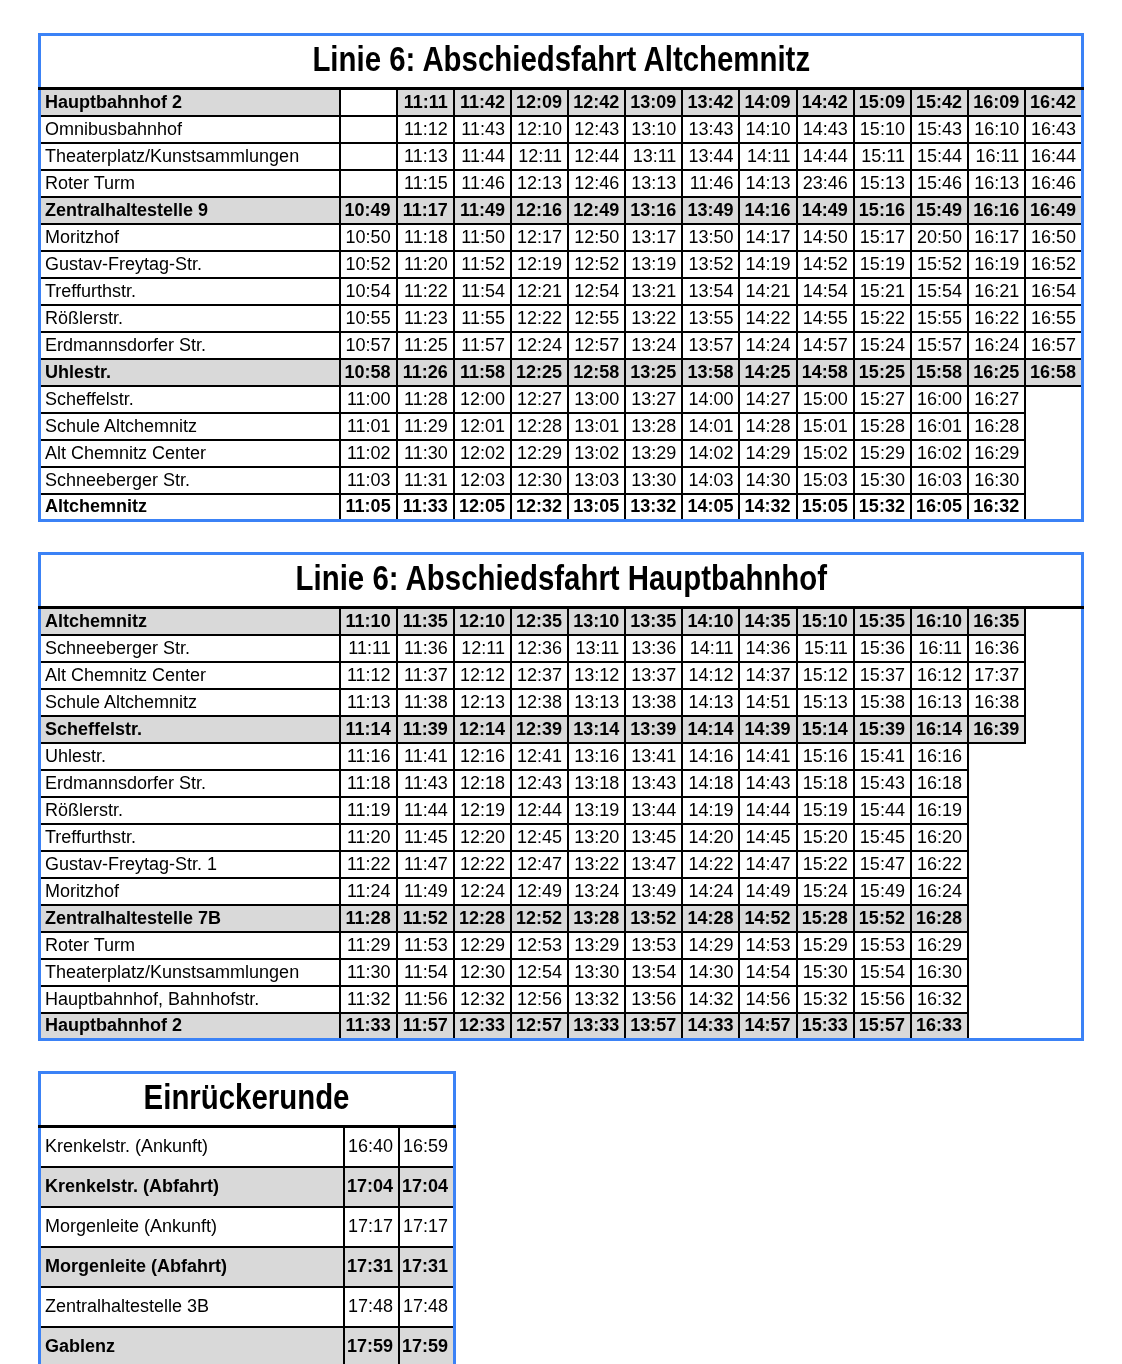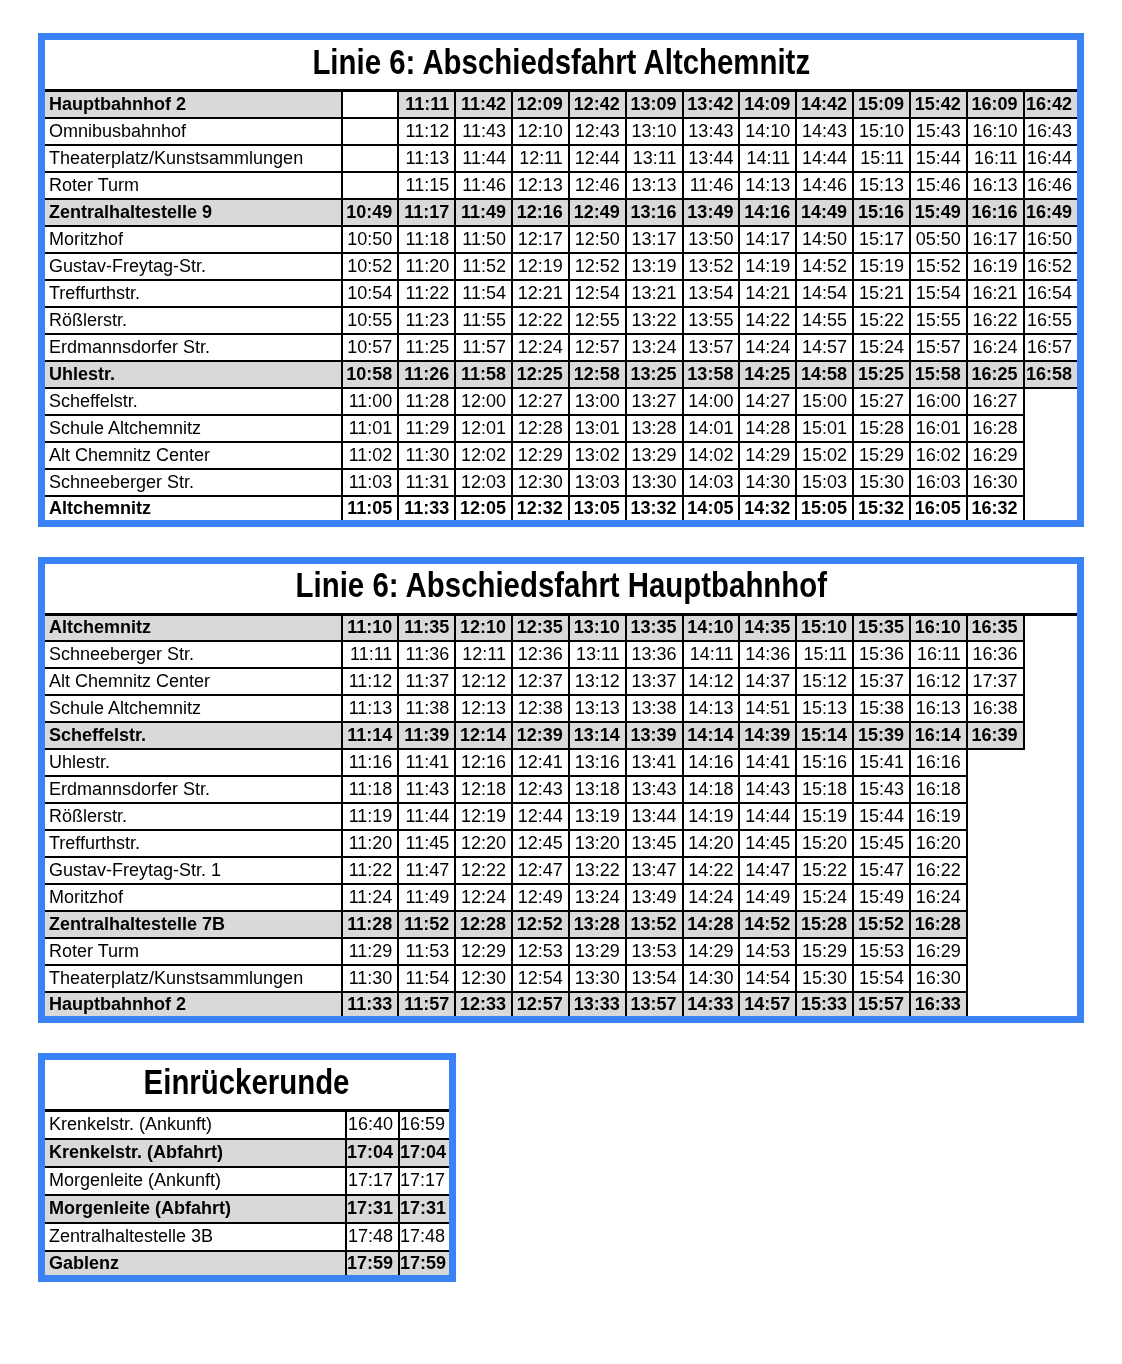--- a/index.html
+++ b/index.html
@@ -9,41 +9,41 @@
     height: 1364px;
     box-sizing: border-box;
     padding: 33px 0 0 38px;
     background: #ffffff;
     font-family: "Liberation Sans", sans-serif;
     color: #000000;
   }
   table.tt {
     border-collapse: collapse;
     table-layout: fixed;
-    border: 7px solid #3b82f6;
+    border: 3px solid #3b82f6;
     margin: 0 12px 30px 0;
   }
   .tt-big { width: 1046px; }
   .tt-small { width: 418px; }
   .tt-big col.station-col { width: 300px; }
   .tt-small col.station-col { width: 304px; }
 
   .tt td {
     box-sizing: border-box;
     border: 2px solid #000000;
     height: 27px;
     font-size: 18px;
     line-height: 23px;
     padding: 0;
     white-space: nowrap;
     overflow: hidden;
     vertical-align: middle;
     background: #ffffff;
   }
-  .tt-small td { height: 28px; }
+  .tt-small td { height: 40px; }
   .tt td.station { text-align: left; padding-left: 4px; }
   .tt td.time { text-align: right; padding-right: 5px; }
   .tt td.blank { border: none; }
   .tt tr.bold td { font-weight: bold; }
   .tt tr.gray td.station, .tt tr.gray td.time { background: #d9d9d9; }
   .tt tr.gray td.time.empty { background: #ffffff; }
 
   .tt td.title-cell {
     border: none;
     border-bottom: 3px solid #000000;
@@ -136,21 +136,21 @@
         <tr class="">
           <td class="station">Roter Turm</td>
           <td class="time empty"></td>
           <td class="time">11:15</td>
           <td class="time">11:46</td>
           <td class="time">12:13</td>
           <td class="time">12:46</td>
           <td class="time">13:13</td>
           <td class="time">11:46</td>
           <td class="time">14:13</td>
-          <td class="time">14:46</td>
+          <td class="time">23:46</td>
           <td class="time">15:13</td>
           <td class="time">15:46</td>
           <td class="time">16:13</td>
           <td class="time">16:46</td>
         </tr>
         <tr class="gray bold">
           <td class="station">Zentralhaltestelle 9</td>
           <td class="time">10:49</td>
           <td class="time">11:17</td>
           <td class="time">11:49</td>
@@ -170,21 +170,21 @@
           <td class="time">10:50</td>
           <td class="time">11:18</td>
           <td class="time">11:50</td>
           <td class="time">12:17</td>
           <td class="time">12:50</td>
           <td class="time">13:17</td>
           <td class="time">13:50</td>
           <td class="time">14:17</td>
           <td class="time">14:50</td>
           <td class="time">15:17</td>
-          <td class="time">05:50</td>
+          <td class="time">20:50</td>
           <td class="time">16:17</td>
           <td class="time">16:50</td>
         </tr>
         <tr class="">
           <td class="station">Gustav-Freytag-Str.</td>
           <td class="time">10:52</td>
           <td class="time">11:20</td>
           <td class="time">11:52</td>
           <td class="time">12:19</td>
           <td class="time">12:52</td>
@@ -581,20 +581,36 @@
           <td class="time">13:30</td>
           <td class="time">13:54</td>
           <td class="time">14:30</td>
           <td class="time">14:54</td>
           <td class="time">15:30</td>
           <td class="time">15:54</td>
           <td class="time">16:30</td>
           <td class="blank"></td>
           <td class="blank"></td>
         </tr>
+        <tr class="">
+          <td class="station">Hauptbahnhof, Bahnhofstr.</td>
+          <td class="time">11:32</td>
+          <td class="time">11:56</td>
+          <td class="time">12:32</td>
+          <td class="time">12:56</td>
+          <td class="time">13:32</td>
+          <td class="time">13:56</td>
+          <td class="time">14:32</td>
+          <td class="time">14:56</td>
+          <td class="time">15:32</td>
+          <td class="time">15:56</td>
+          <td class="time">16:32</td>
+          <td class="blank"></td>
+          <td class="blank"></td>
+        </tr>
         <tr class="gray bold">
           <td class="station">Hauptbahnhof 2</td>
           <td class="time">11:33</td>
           <td class="time">11:57</td>
           <td class="time">12:33</td>
           <td class="time">12:57</td>
           <td class="time">13:33</td>
           <td class="time">13:57</td>
           <td class="time">14:33</td>
           <td class="time">14:57</td>

